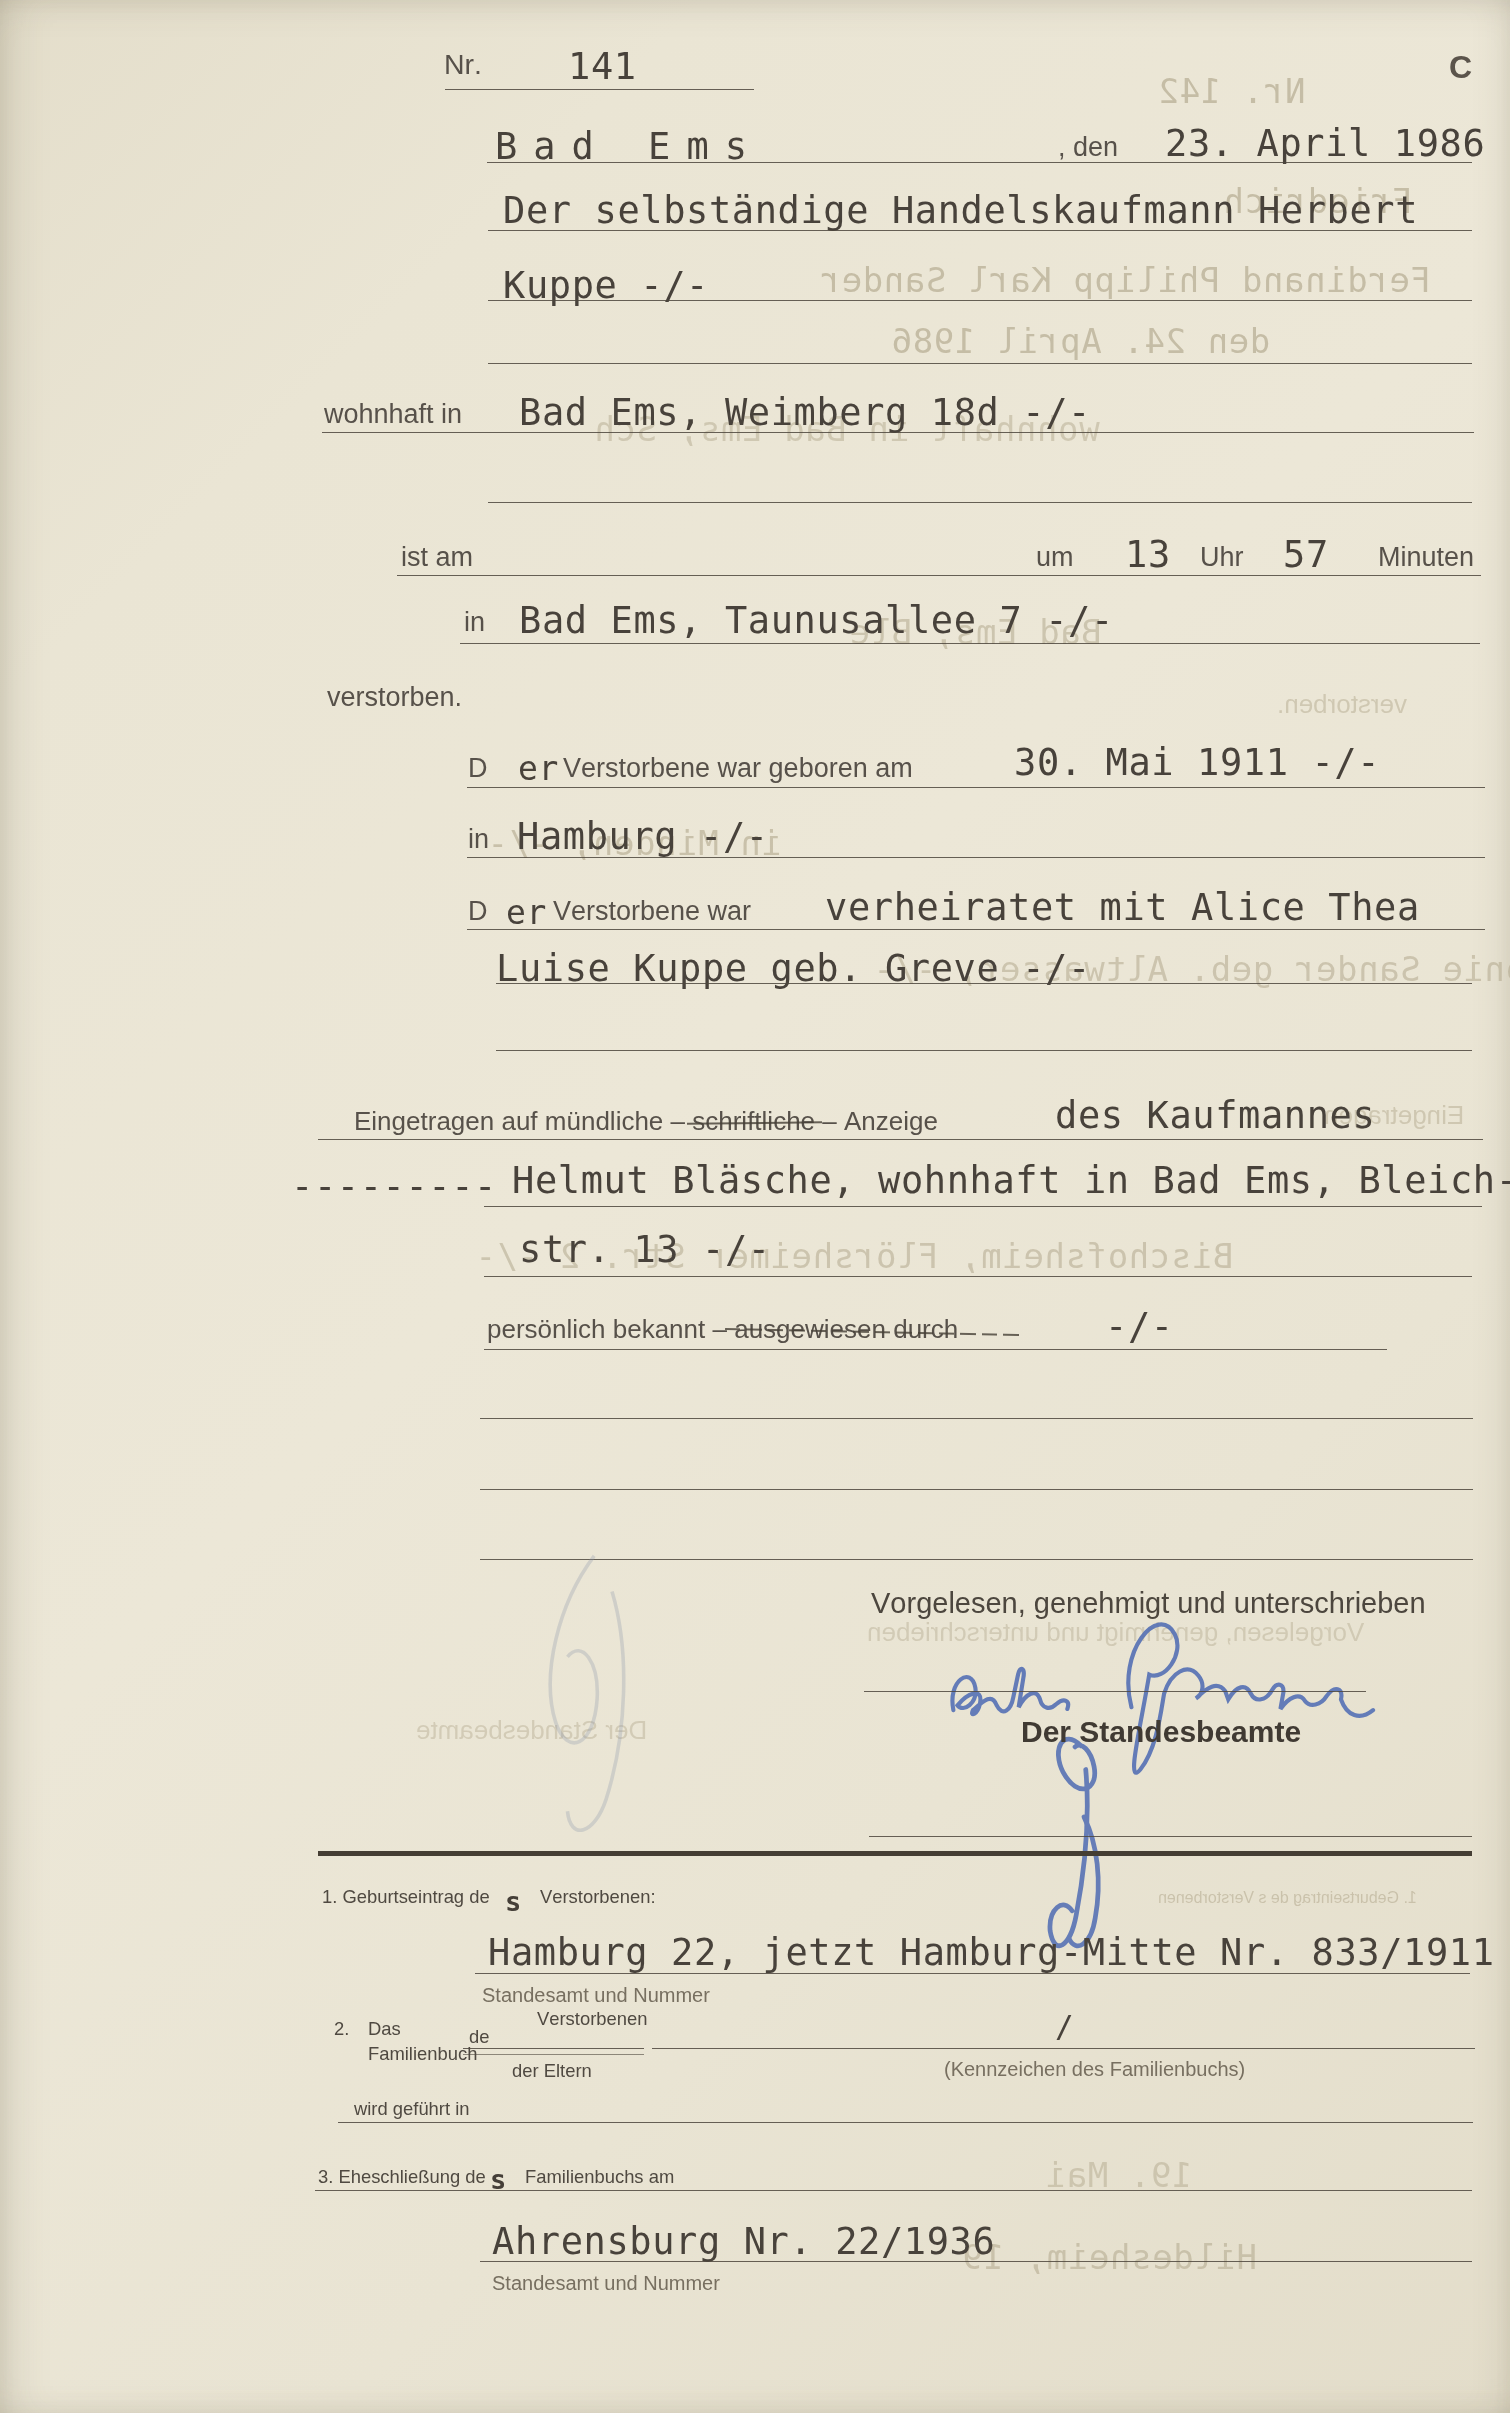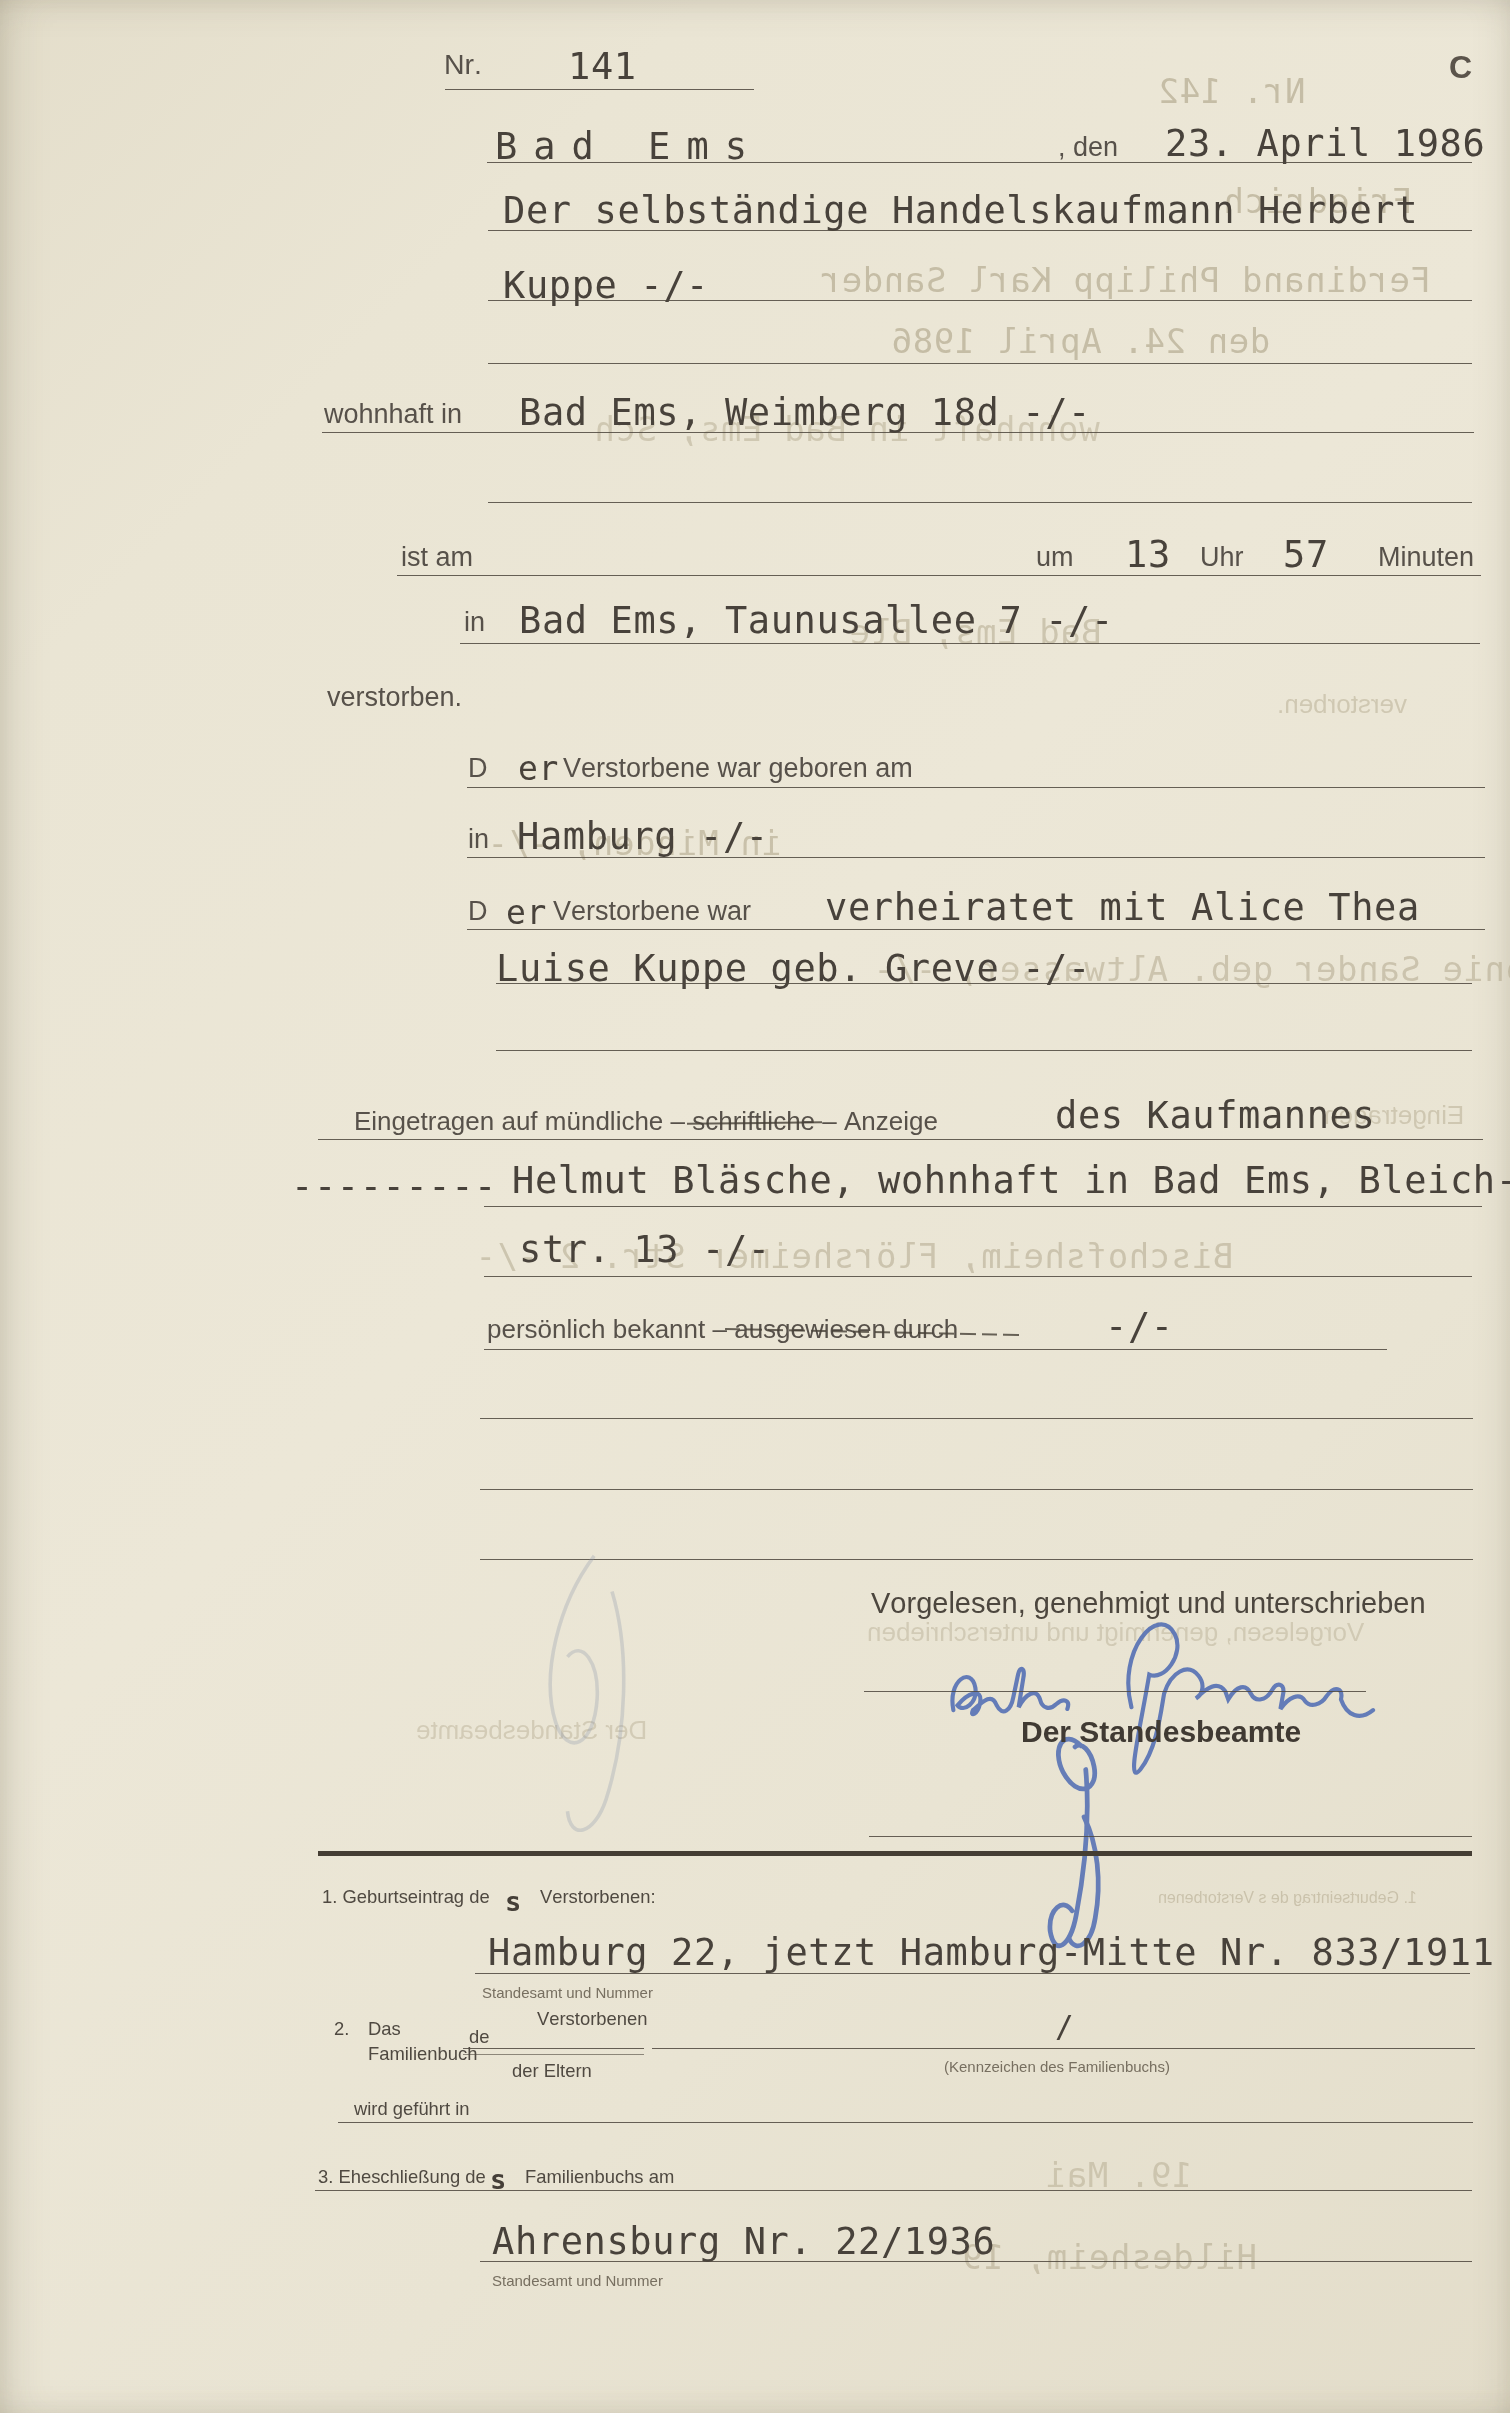--- a/index.html
+++ b/index.html
@@ -11,21 +11,21 @@
   .el{position:absolute;white-space:nowrap;}
   
   .t{font-family:"DejaVu Sans Mono",monospace;font-size:37px;color:#48423b;letter-spacing:0.6px;}
   .t-wide{letter-spacing:16px;}
   .t-big{font-size:39px;letter-spacing:9.5px;}
   .t-s{font-family:"DejaVu Sans Mono",monospace;font-weight:bold;font-size:27px;color:#453f38;}
   
   .p{font-family:"Liberation Sans","DejaVu Sans",sans-serif;font-size:27px;color:#57514a;}
   .p-sm{font-family:"Liberation Sans","DejaVu Sans",sans-serif;font-size:26px;color:#57514a;}
   .p-b{font-family:"Liberation Sans","DejaVu Sans",sans-serif;font-size:18.4px;color:#4f4941;}
-  .p-xs{font-family:"Liberation Sans","DejaVu Sans",sans-serif;font-size:15px;color:#776f60;}
+  .p-xs{font-family:"Liberation Sans","DejaVu Sans",sans-serif;font-size:20px;color:#776f60;}
   .p-head{font-family:"Liberation Sans","DejaVu Sans",sans-serif;font-size:29px;color:#4c463e;}
   .p-bold{font-family:"Liberation Sans","DejaVu Sans",sans-serif;font-weight:bold;font-size:30px;color:#403a33;}
   .corner{font-family:"Liberation Sans","DejaVu Sans",sans-serif;font-weight:bold;font-size:32px;color:#5b544b;}
   
   .rule{position:absolute;height:0;border-top:1.8px solid rgba(77,71,61,.85);
         box-shadow:0 6px 0 -0.6px rgba(77,71,61,.20);}
   .rule-plain{box-shadow:none;}
   .thick{position:absolute;height:4.8px;background:#453e34;box-shadow:0 8.3px 0 -3.6px rgba(69,62,52,.25);}
   
   .struck{position:relative;display:inline-block;}
@@ -93,20 +93,21 @@
 
   <div class="el p" style="left:464px;top:607px;">in</div>
   <div class="el t" style="left:519px;top:599px;">Bad Ems, Taunusallee 7 -/-</div>
   <div class="rule" style="left:460px;top:643px;width:1020px;"></div>
 
   <div class="el p" style="left:327px;top:682px;">verstorben.</div>
 
   <div class="el p" style="left:468px;top:753px;">D</div>
   <div class="el t" style="left:518px;top:749px;font-size:33px;">er</div>
   <div class="el p" style="left:563px;top:753px;">Verstorbene war geboren am</div>
+  <div class="el t" style="left:1014px;top:741px;">30. Mai 1911 -/-</div>
   <div class="rule" style="left:467px;top:787px;width:1018px;"></div>
 
   <div class="el p" style="left:468px;top:824px;">in</div>
   <div class="el t" style="left:517px;top:815px;">Hamburg -/-</div>
   <div class="rule" style="left:467px;top:857px;width:1018px;"></div>
 
   <div class="el p" style="left:468px;top:896px;">D</div>
   <div class="el t" style="left:506px;top:893px;font-size:33px;">er</div>
   <div class="el p" style="left:553px;top:896px;">Verstorbene war</div>
   <div class="el t" style="left:825px;top:886px;text-align:center;">verheiratet mit Alice Thea</div>

